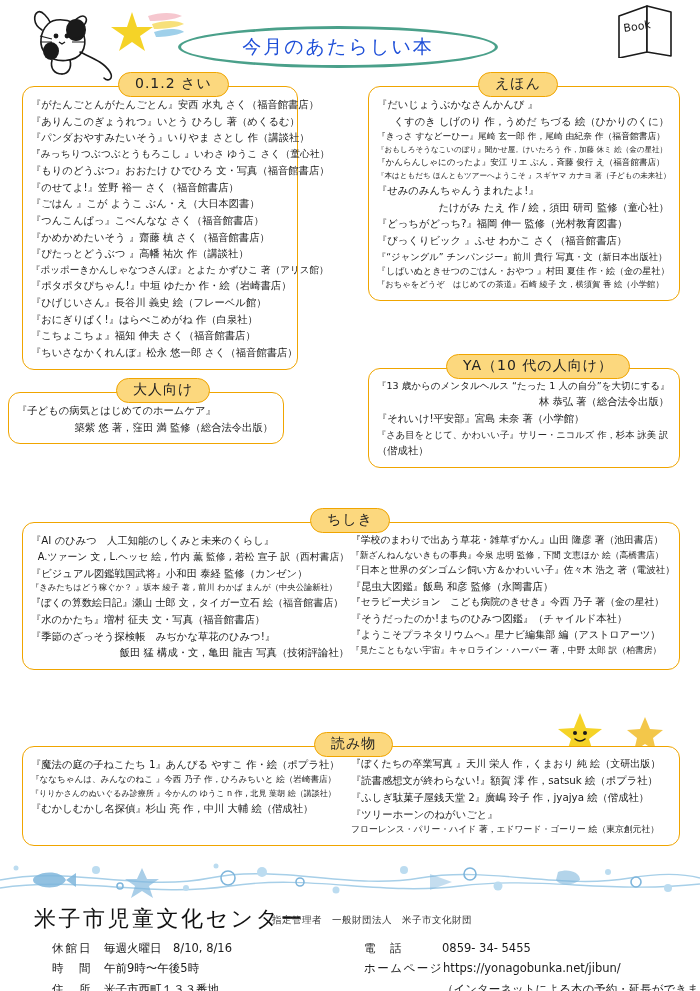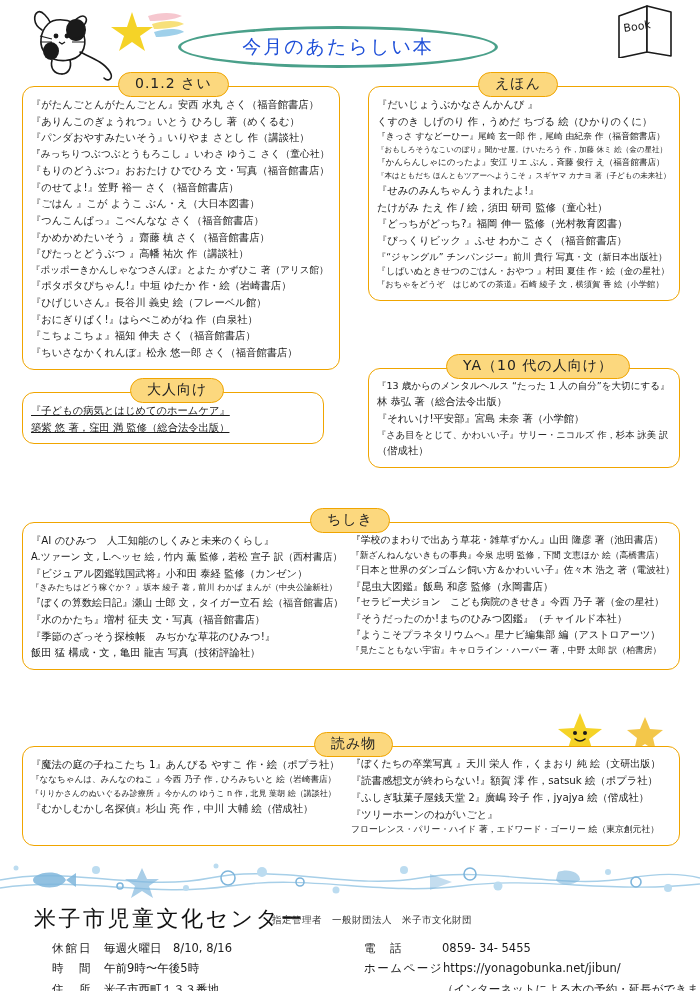--- a/index.html
+++ b/index.html
@@ -55,25 +55,25 @@
     z-index: 4;
     white-space: nowrap;
     top: -14px;
   }
   .entry {
     font-size: 10.3px;
     line-height: 1.62;
     white-space: nowrap;
     color: #1a1a1a;
   }
-  .entry.ind { padding-right: 2px; }
-
-  
-  #sec-012   { left: 22px;  top: 86px;  width: 318px; }
-  #sec-adult { left: 22px;  top: 392px; width: 302px; text-decoration: underline; }
+  .entry.ind { text-align: right; padding-right: 2px; }
+
+  
+  #sec-012   { left: 22px;  top: 86px;  width: 276px; }
+  #sec-adult { left: 8px;  top: 392px; width: 276px; }
   #sec-ehon  { left: 368px; top: 86px;  width: 312px; }
   #sec-ya    { left: 368px; top: 368px; width: 312px; }
   #sec-chishiki { left: 22px; top: 522px; width: 658px; }
   #sec-yomimono { left: 22px; top: 746px; width: 658px; }
 
   .two-col { display: flex; gap: 0; }
   .two-col > div { flex: 1 1 0; min-width: 0; }
 
   
   .star-smile { position: absolute; left: 556px; top: 712px; width: 48px; height: 46px; }

